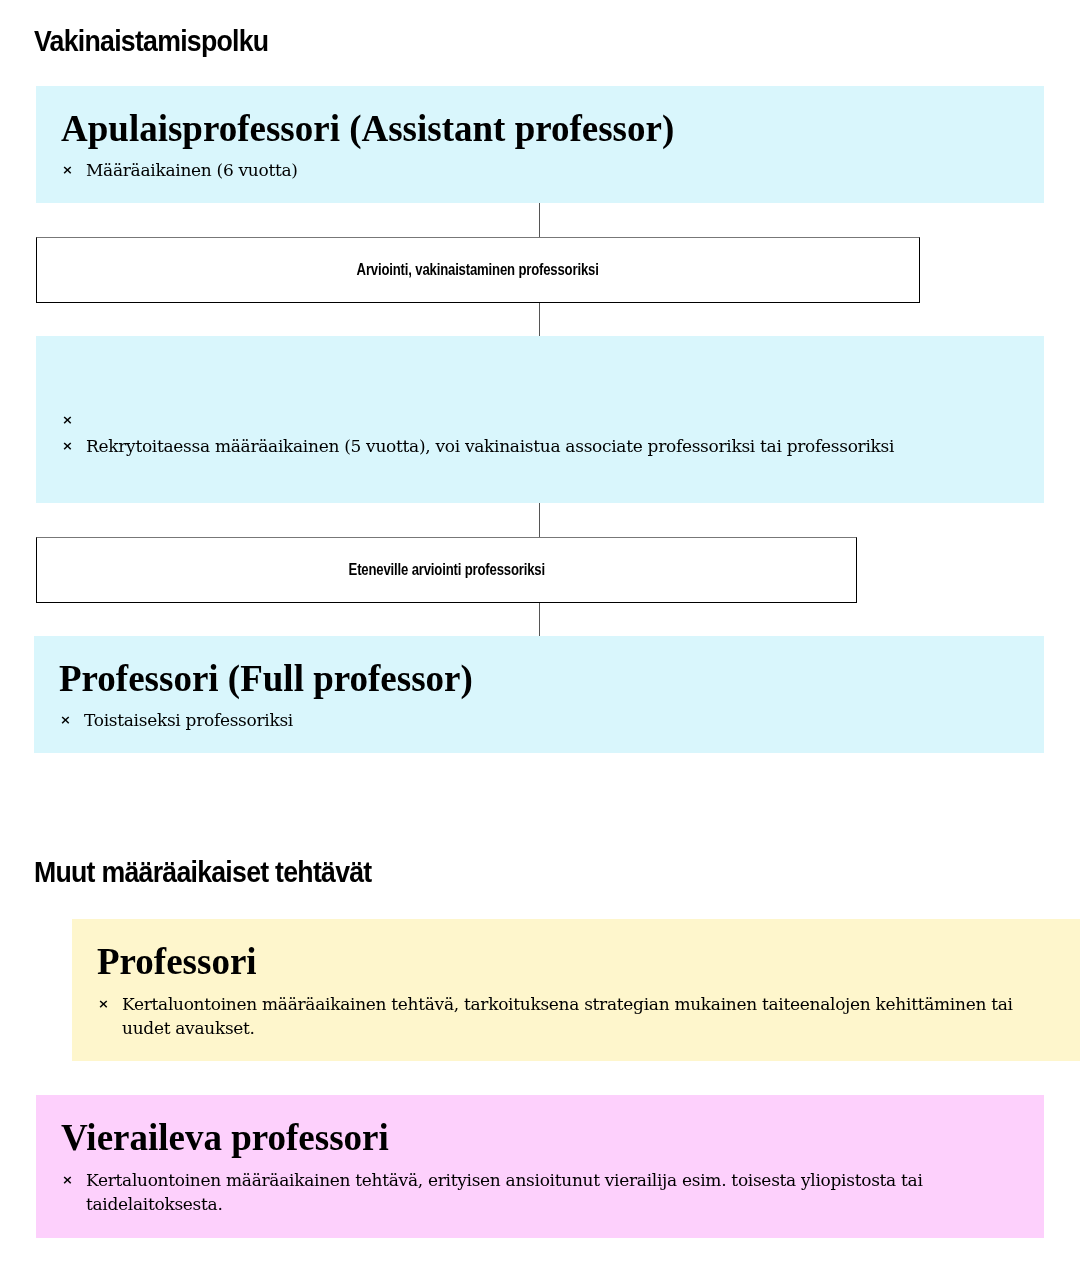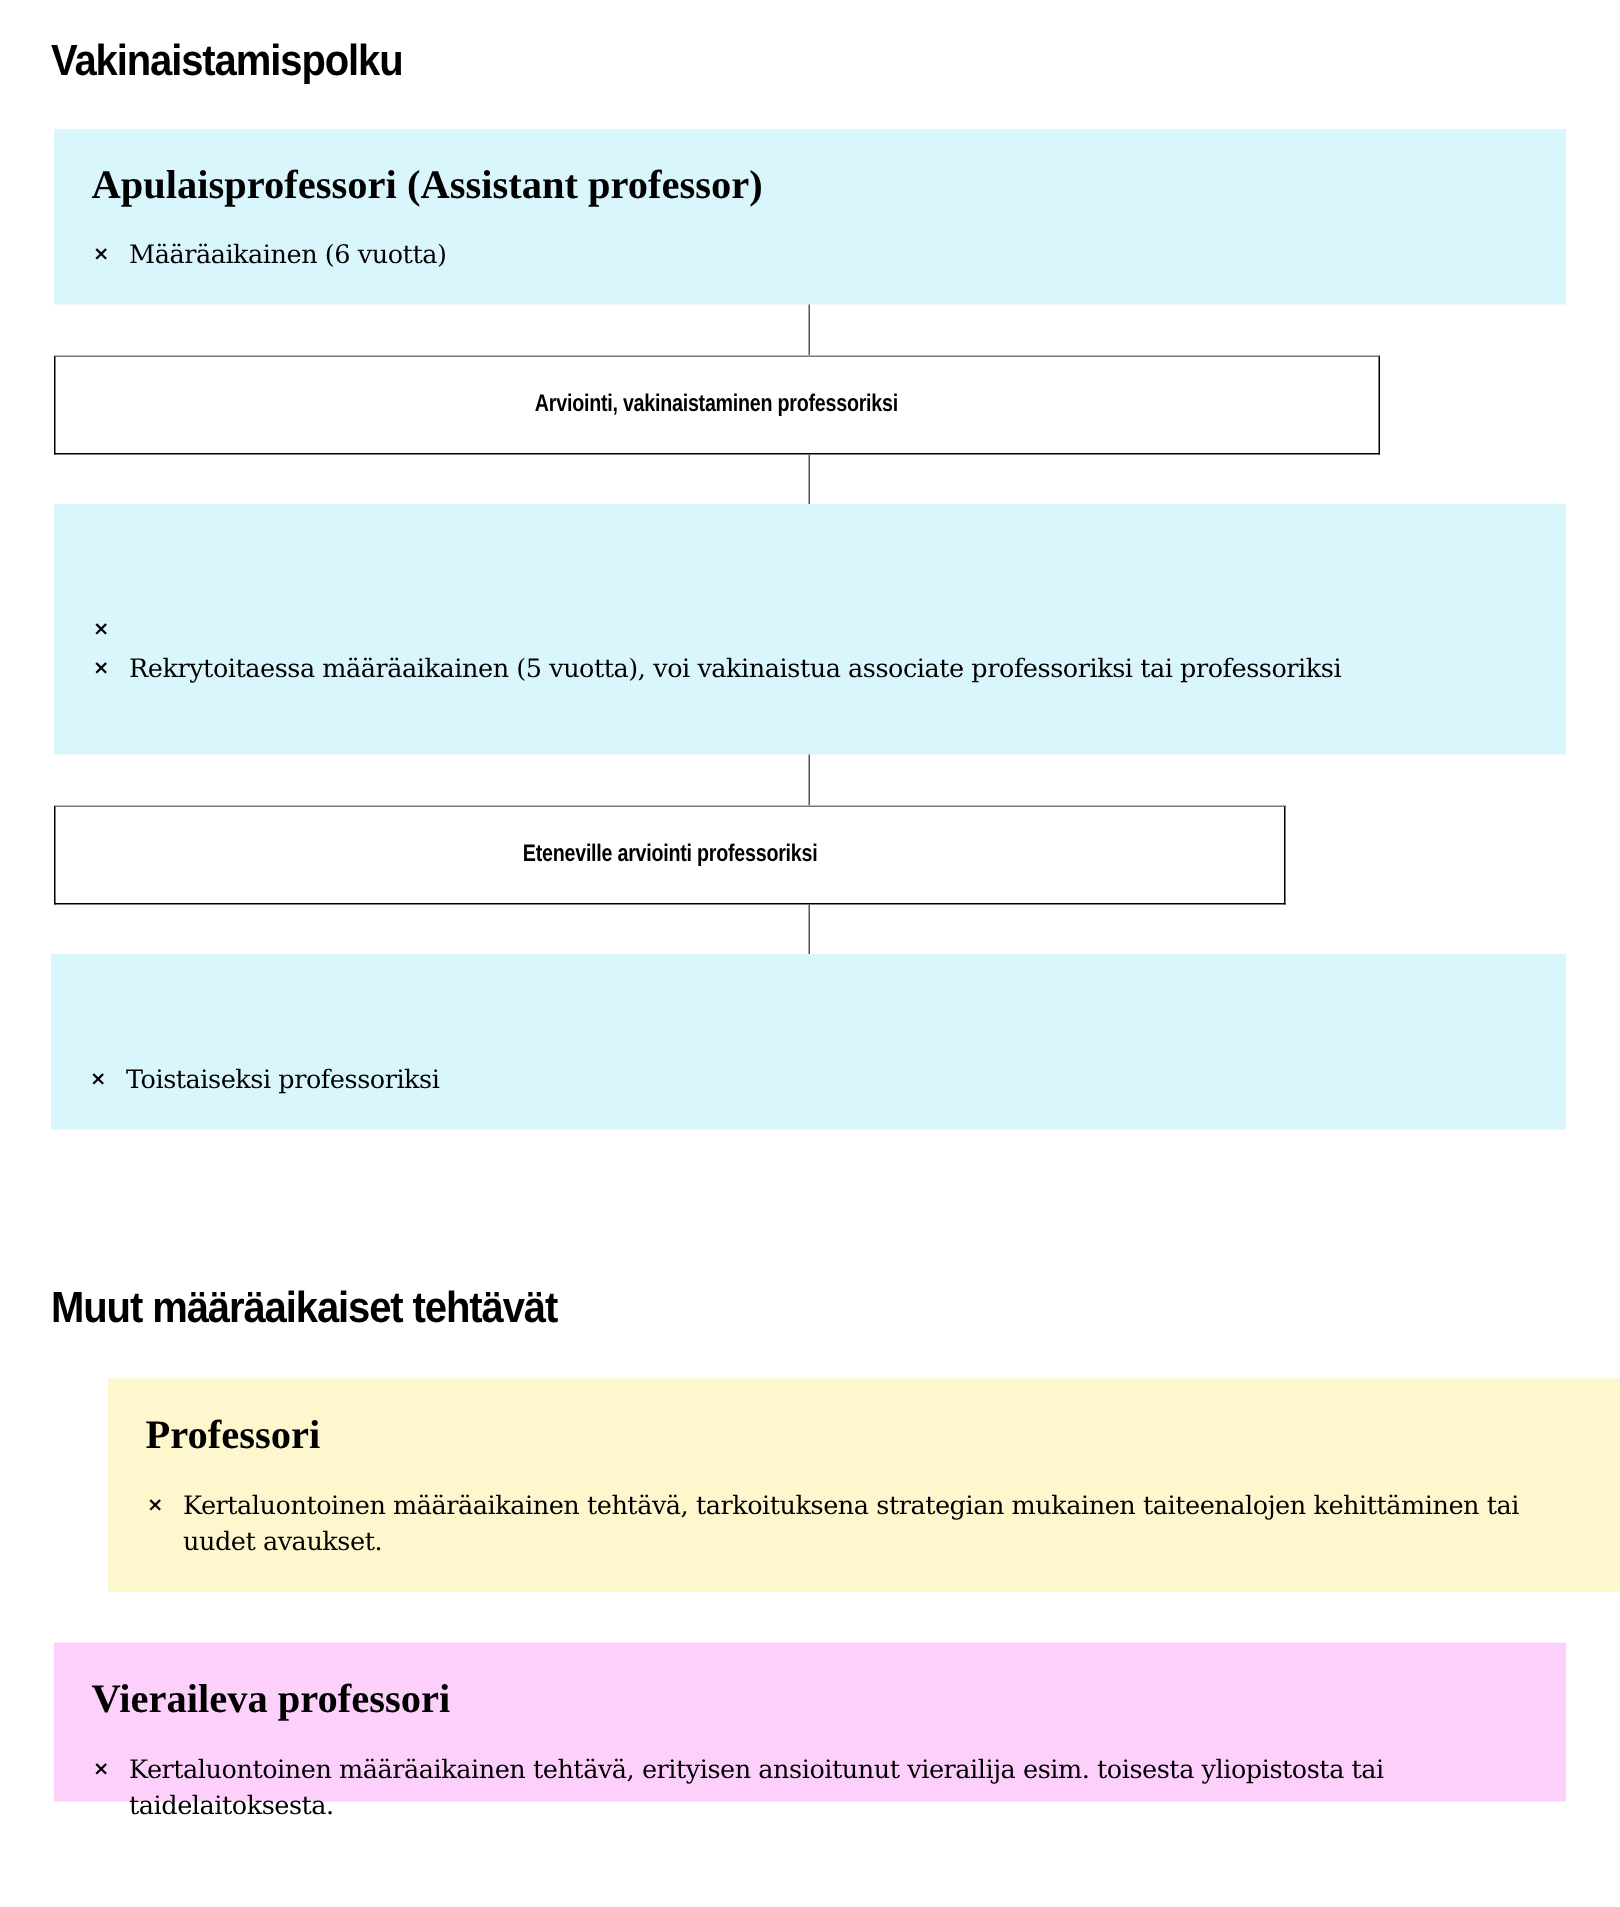--- a/index.html
+++ b/index.html
@@ -6,21 +6,21 @@
   body { width: 1080px; height: 1271px; position: relative; overflow: hidden; color: #000; }
   .h1 {
     position: absolute; left: 34px;
     font-family: "Liberation Sans", sans-serif; font-weight: 700;
     font-size: 29px; letter-spacing: -0.8px; transform: scaleX(0.92); transform-origin: left center;
     margin: 0; line-height: 1;
   }
   .card { position: absolute; box-sizing: border-box; padding: 0 0 0 26px; }
   .card h2 {
     margin: 0; font-family: "Liberation Serif", serif; font-weight: 700;
-    font-size: 27px; line-height: 1; position: absolute; left: 25px;
+    font-size: 37px; line-height: 1; position: absolute; left: 25px;
   }
   .card ul { list-style: none; margin: 0; padding: 0; position: absolute; left: 26px; right: 40px; }
   .card li {
     position: relative; padding-left: 24px;
     font-family: "DejaVu Serif", serif; font-size: 17px; line-height: 24px; letter-spacing: -0.3px;
   }
   .card li .bullet {
     position: absolute; left: 0; top: 0; font-family: "DejaVu Sans", sans-serif;
     font-size: 13px; font-weight: 700;
   }
@@ -66,32 +66,33 @@
 
 <div class="connector" style="left:539px; top:503px; height:34px;"></div>
 
 <div class="step" style="left:36px; top:537px; width:821px; height:66px;">
   <span>Eteneville arviointi professoriksi</span>
 </div>
 
 <div class="connector" style="left:539px; top:603px; height:33px;"></div>
 
 <div class="card cyan" style="left:34px; top:636px; width:1010px; height:117px;">
+  <h2 style="top:24px;">Professori (Full professor)</h2>
   <ul style="top:72px;">
     <li><span class="bullet">×</span><span>Toistaiseksi professoriksi</span></li>
   </ul>
 </div>
 
 <h1 class="h1" style="top:858px;">Muut määräaikaiset tehtävät</h1>
 
 <div class="card yellow" style="left:36px; top:919px; width:1008px; height:142px;margin-left:36px;">
   <h2 style="top:24px;">Professori</h2>
   <ul style="top:73px;">
     <li><span class="bullet">×</span><span>Kertaluontoinen määräaikainen tehtävä, tarkoituksena strategian mukainen taiteenalojen kehittäminen tai uudet avaukset.</span></li>
   </ul>
 </div>
 
-<div class="card pink" style="left:36px; top:1095px; width:1008px; height:106px;padding-left:14px;">
+<div class="card pink" style="left:36px; top:1095px; width:1008px; height:143px;padding-left:14px;">
   <h2 style="top:24px;">Vieraileva professori</h2>
   <ul style="top:73px;">
     <li><span class="bullet">×</span><span>Kertaluontoinen määräaikainen tehtävä, erityisen ansioitunut vierailija esim. toisesta yliopistosta tai taidelaitoksesta.</span></li>
   </ul>
 </div>
 
 </body></html>

